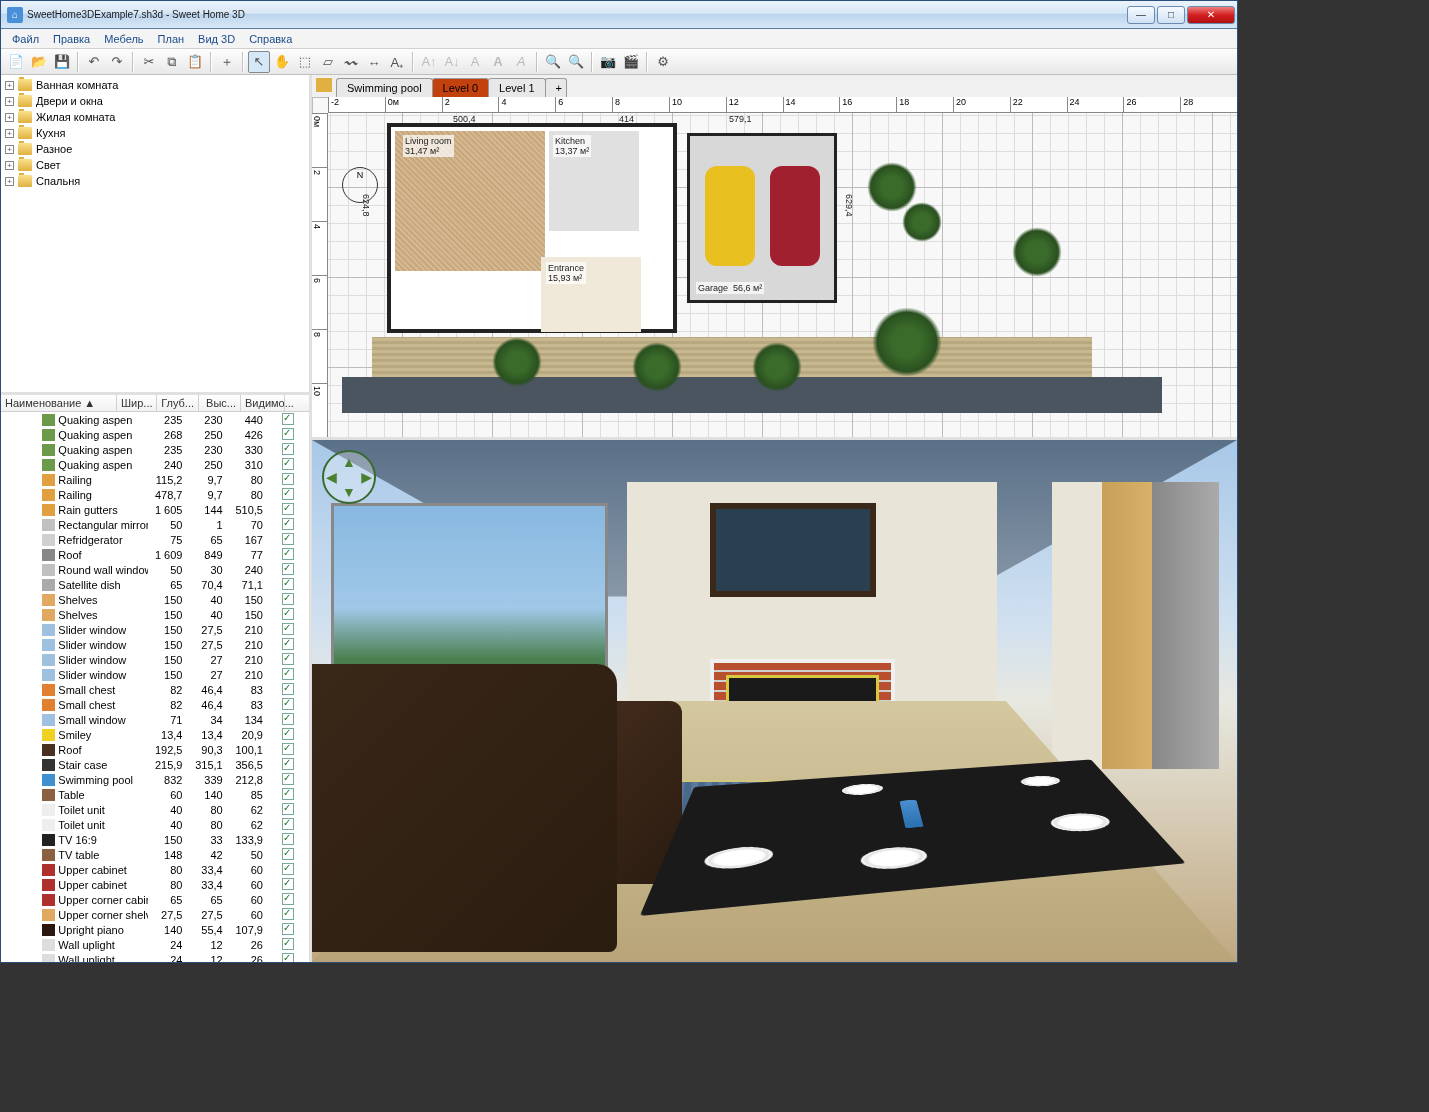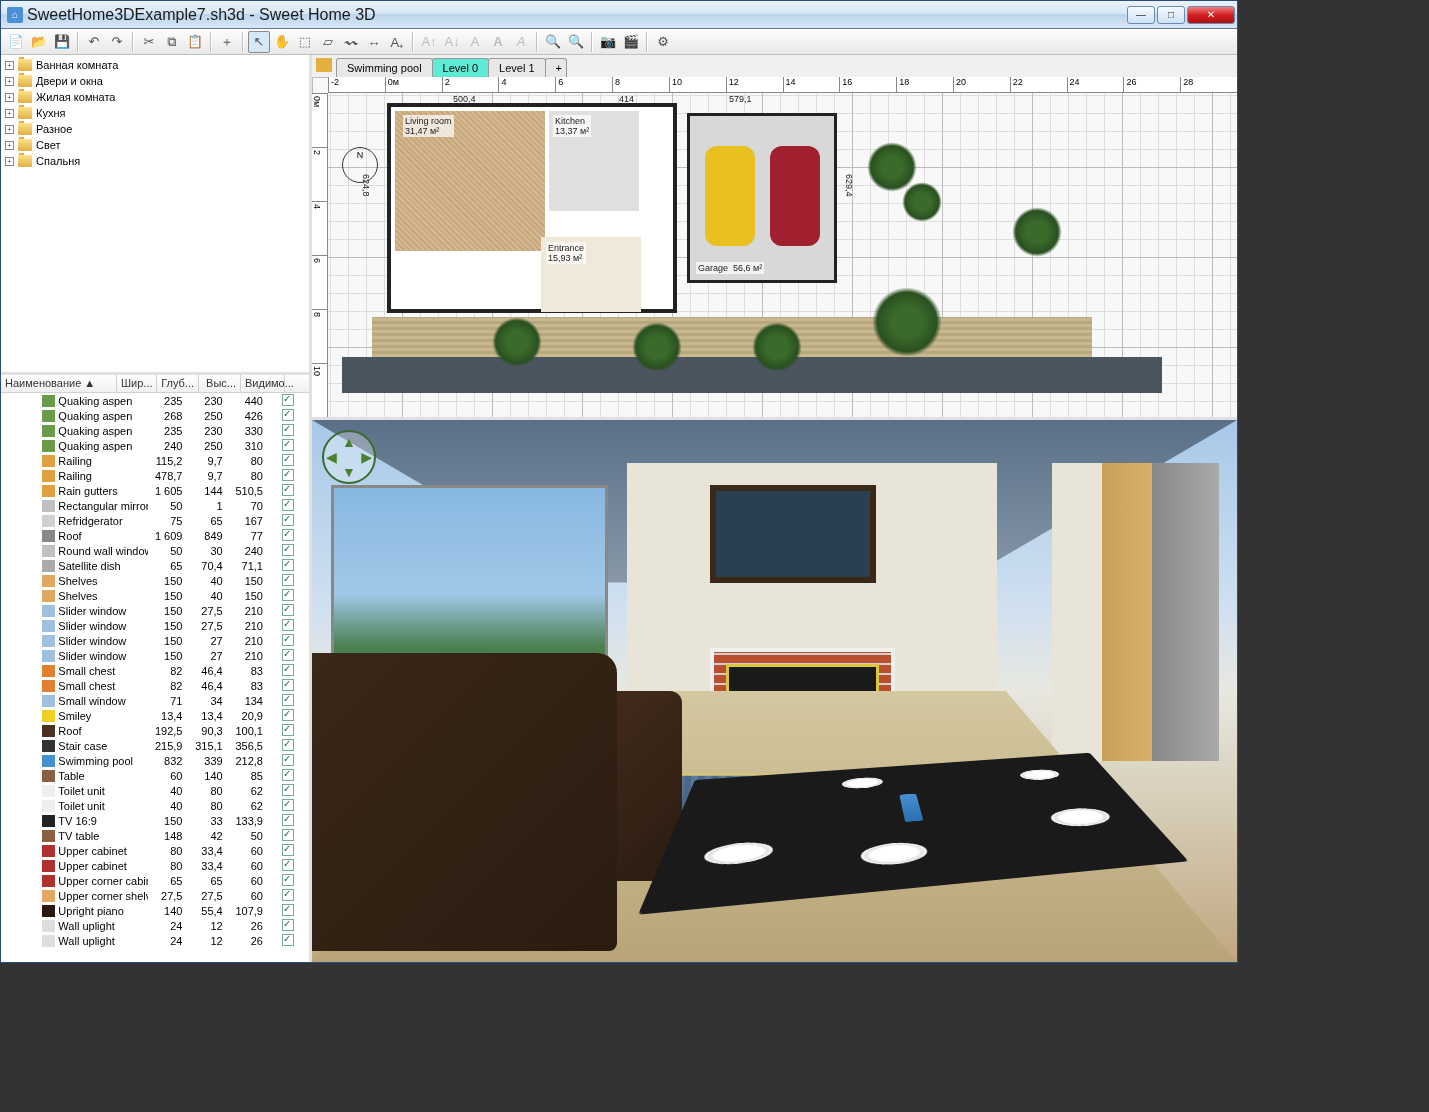--- a/index.html
+++ b/index.html
@@ -1,20 +1,20 @@
 <!DOCTYPE html>
 <html><head>
 <meta charset="utf-8">
 <style>
 * { margin:0; padding:0; box-sizing:border-box; }
 body { font-family:Tahoma,Verdana,sans-serif; font-size:11px; background:#333; overflow:hidden; width:1238px; height:963px; }
 .window { width:1238px; height:963px; background:#f0f0f0; display:flex; flex-direction:column; border:1px solid #2a4d7a; }
 .titlebar { height:28px; background:linear-gradient(to bottom,#eaf3fb 0%,#d7e7f5 45%,#bcd5ed 50%,#d7e7f5 100%); display:flex; align-items:center; padding:0 2px 0 6px; border-bottom:1px solid #5a7ca0; }
 .titlebar .appicon { width:16px; height:16px; margin-right:4px; display:flex; align-items:center; justify-content:center; background:#4a90d9; border-radius:2px; color:#fff; font-size:10px; }
-.titlebar .title { color:#1a1a1a; font-size:16px; flex:1; }
+.titlebar .title { color:#1a1a1a; font-size:10px; flex:1; }
 .winbtns { display:flex; gap:0; }
 .winbtn { width:28px; height:18px; border:1px solid #6a8bb0; background:linear-gradient(to bottom,#f5faff,#cfe2f3); border-radius:3px; margin-left:2px; display:flex; align-items:center; justify-content:center; font-size:10px; color:#333; }
 .winbtn.close { width:48px; background:linear-gradient(to bottom,#f08080,#d42020,#b01010); color:#fff; }
 .menubar { height:20px; background:#f4f4f4; display:flex; align-items:center; padding:0 4px; border-bottom:1px solid #d0d0d0; }
 .menubar span { padding:2px 7px; color:#1a4b8c; cursor:default; }
 .toolbar { height:26px; background:linear-gradient(to bottom,#fdfdfd,#e8e8e8); border-bottom:1px solid #c0c0c0; display:flex; align-items:center; padding:0 4px; gap:1px; }
 .tbtn { width:22px; height:22px; display:flex; align-items:center; justify-content:center; border-radius:2px; color:#555; font-size:13px; cursor:default; }
 .tsep { width:2px; height:20px; border-left:1px solid #c0c0c0; border-right:1px solid #fff; margin:0 3px; }
 .content { flex:1; display:flex; min-height:0; }
 .leftpanel { width:311px; display:flex; flex-direction:column; border-right:3px solid #e0e0e0; }
@@ -33,21 +33,21 @@
 .furnrow .vw,.furnrow .vd,.furnrow .vh { width:40px; text-align:right; padding-right:4px; }
 .furnrow .vd,.furnrow .vh { width:42px; }
 .furnrow .vv { width:44px; text-align:center; }
 .furnrow .chk { width:12px; height:12px; border:1px solid #7a9; background:#fff; display:inline-block; position:relative; }
 .furnrow .chk::after { content:"✓"; color:#2a7030; font-size:10px; position:absolute; top:-2px; left:0; }
 .rightpanel { flex:1; display:flex; flex-direction:column; min-width:0; }
 .planpanel { height:365px; display:flex; flex-direction:column; border-bottom:3px solid #e0e0e0; background:#fff; }
 .plantabs { height:22px; display:flex; align-items:flex-end; padding-left:24px; gap:0; background:#f0f0f0; position:relative; }
 .plantabs .homeicon { position:absolute; left:4px; top:3px; width:16px; height:14px; background:#e0b040; }
 .ptab { padding:3px 10px; border:1px solid #999; border-bottom:none; background:#e8e8e8; font-size:11px; border-radius:3px 3px 0 0; margin-right:-1px; }
-.ptab.active { background:#5eead4; position:relative; z-index:2; }
+.ptab.active { background:#c2410c; position:relative; z-index:2; }
 .addtab { width:22px; text-align:center; }
 .plancanvas { flex:1; background:#f8f8f8; position:relative; overflow:hidden; }
 .plancanvas .grid { position:absolute; inset:0; background-image:linear-gradient(#ddd 1px,transparent 1px),linear-gradient(90deg,#ddd 1px,transparent 1px); background-size:18px 18px; }
 .plancanvas .grid2 { position:absolute; inset:0; background-image:linear-gradient(#bbb 1px,transparent 1px),linear-gradient(90deg,#bbb 1px,transparent 1px); background-size:90px 90px; }
 .ruler-h { position:absolute; top:0; left:16px; right:0; height:16px; background:#fff; border-bottom:1px solid #888; font-size:9px; display:flex; }
 .ruler-h span { width:90px; border-left:1px solid #888; padding-left:2px; }
 .ruler-v { position:absolute; top:16px; left:0; width:16px; bottom:0; background:#fff; border-right:1px solid #888; font-size:9px; display:flex; flex-direction:column; }
 .ruler-v span { height:90px; border-top:1px solid #888; writing-mode:vertical-lr; padding-top:2px; }
 .floorplan { position:absolute; left:75px; top:26px; width:420px; height:210px; }
 .house { position:absolute; left:0; top:0; width:290px; height:210px; border:4px solid #222; background:#fff; }
@@ -86,20 +86,28 @@
   <div class="titlebar">
     <div class="appicon">⌂</div>
     <div class="title">SweetHome3DExample7.sh3d - Sweet Home 3D</div>
     <div class="winbtns">
       <div class="winbtn">—</div>
       <div class="winbtn">□</div>
       <div class="winbtn close">✕</div>
     </div>
   </div>
 
+  <div class="menubar">
+    <span>Файл</span>
+    <span>Правка</span>
+    <span>Мебель</span>
+    <span>План</span>
+    <span>Вид 3D</span>
+    <span>Справка</span>
+  </div>
 
   <div class="toolbar">
     <div class="tbtn">📄</div>
     <div class="tbtn">📂</div>
     <div class="tbtn">💾</div>
     <div class="tsep"></div>
     <div class="tbtn">↶</div>
     <div class="tbtn">↷</div>
     <div class="tsep"></div>
     <div class="tbtn">✂</div>

